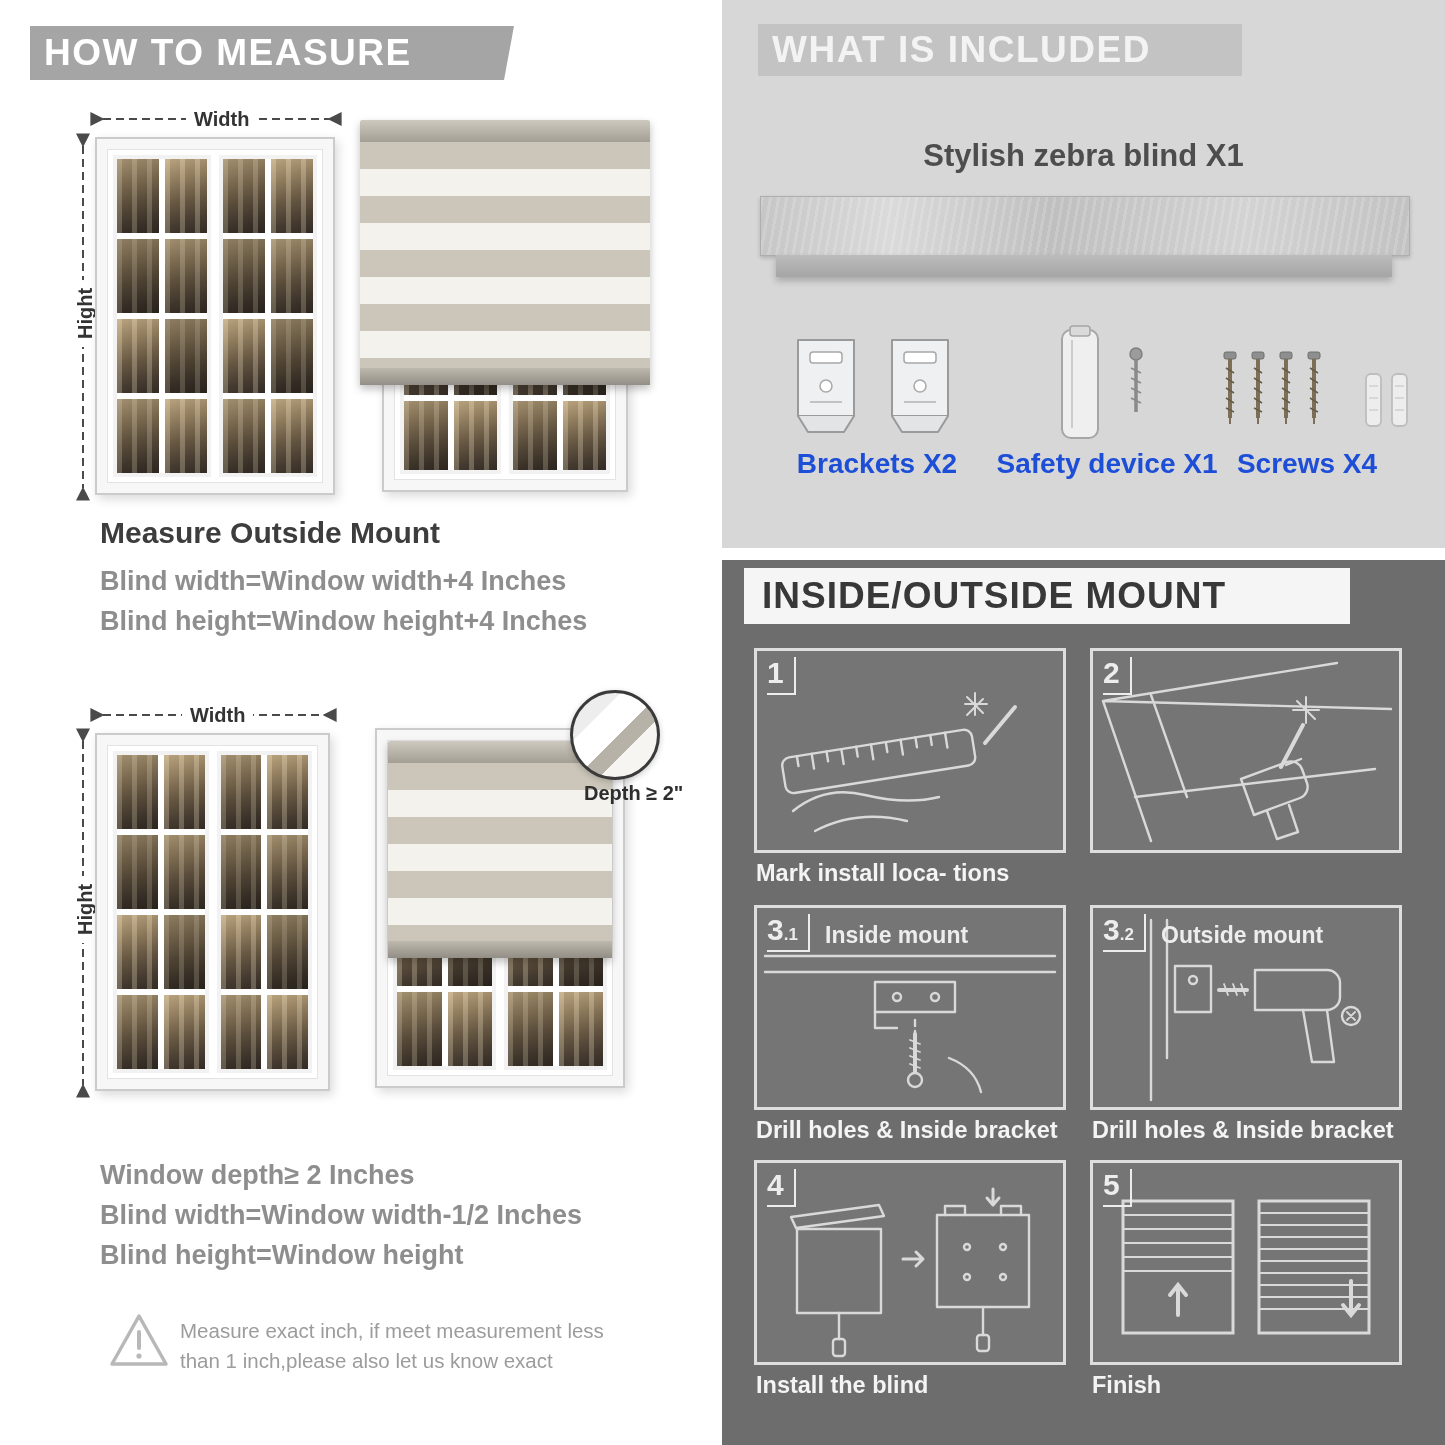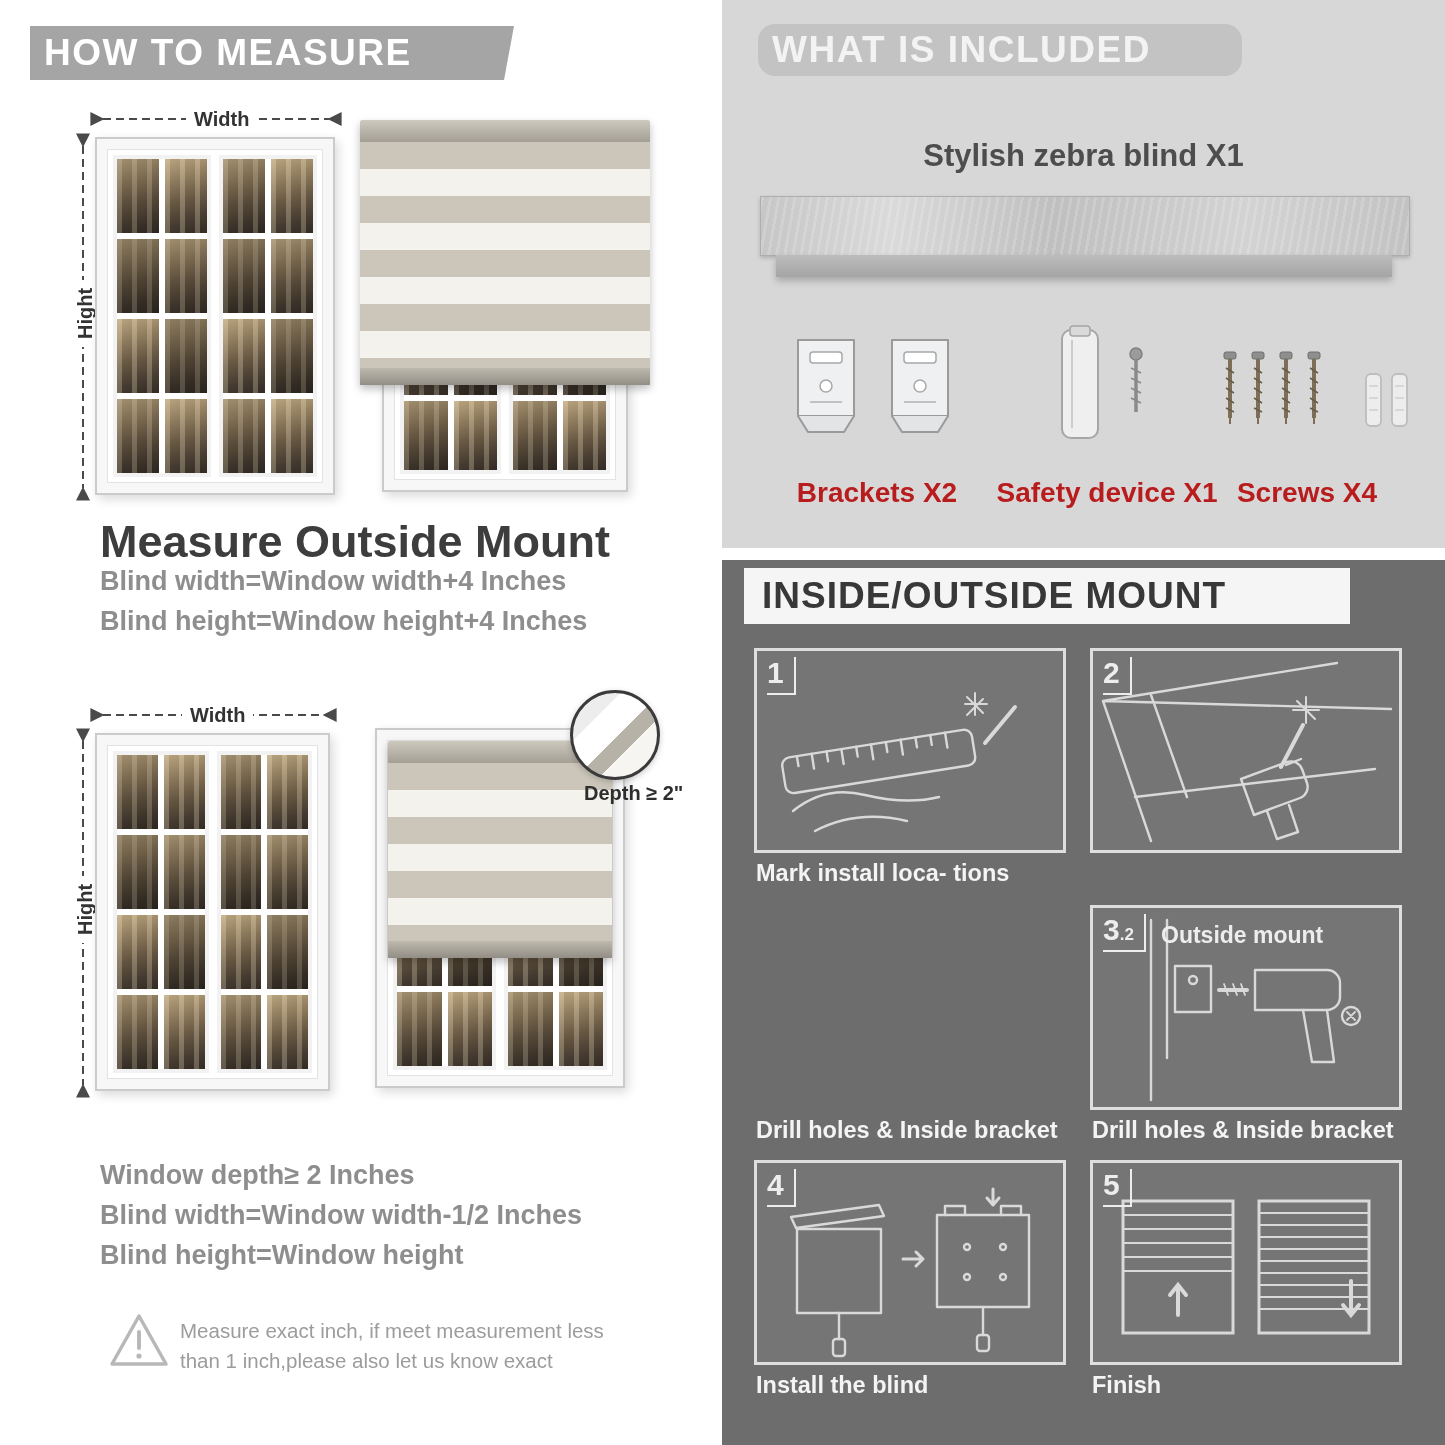--- a/index.html
+++ b/index.html
@@ -8,21 +8,21 @@
 
   
   .abs{position:absolute;}
   .banner{font-weight:bold;color:#ffffff;letter-spacing:1.5px;}
 
   
   .htm-banner{left:30px;top:26px;width:470px;height:54px;background:#a5a5a5;
               font-size:37px;line-height:54px;padding-left:14px;
               clip-path:polygon(0 0,100% 0,calc(100% - 10px) 100%,0 100%);}
 
-  .sec-heading{font-size:45px;font-weight:bold;color:#3d3d3d;text-align:center;}
+  .sec-heading{font-size:30px;font-weight:bold;color:#3d3d3d;text-align:center;}
   .formula{font-size:27px;font-weight:bold;color:#8e8e8e;}
 
   
   .win{position:absolute;box-sizing:border-box;background:#f7f7f7;border:2px solid #cbcbcb;
        padding:10px;box-shadow:3px 4px 10px rgba(0,0,0,.15);}
   .win-inner{width:100%;height:100%;box-sizing:border-box;background:#ffffff;
              border:1px solid #e3e3e3;display:flex;gap:8px;padding:5px;}
   .sash{flex:1;box-sizing:border-box;border:4px solid #f2f2f2;background:#ffffff;
         display:grid;grid-template-columns:1fr 1fr;grid-template-rows:repeat(4,1fr);gap:6px;}
   .pane{background:
@@ -49,32 +49,32 @@
                 border:3px solid #3a3a3a;background:
                 linear-gradient(135deg,#ededed 0 28%,#ffffff 28% 52%,#b7b2a8 52% 66%,#f6f5f1 66%);
                 box-shadow:0 2px 6px rgba(0,0,0,.2);}
   .depth-label{position:absolute;font-size:20px;font-weight:bold;color:#2e2e2e;}
 
   .warn-text{font-size:20.5px;color:#9c9c9c;line-height:30px;}
 
   
   .included{left:722px;top:0;width:723px;height:548px;background:#d7d7d7;}
   .inc-banner{left:36px;top:24px;width:470px;height:52px;background:#c3c3c3;
-              font-size:37px;line-height:52px;padding-left:14px;color:#f3f3f3;border-radius:17px;}
+              font-size:37px;line-height:52px;padding-left:14px;color:#f3f3f3;}
   .inc-product{left:0;top:138px;width:100%;text-align:center;font-size:31px;
                font-weight:bold;color:#4d4d4d;}
   .headrail{left:38px;top:196px;width:648px;height:58px;
             background:
              repeating-linear-gradient(100deg,rgba(255,255,255,.16) 0 3px,rgba(0,0,0,0) 3px 8px),
              linear-gradient(90deg,#c6c6c6,#dadada 20%,#bfbfbf 45%,#d3d3d3 75%,#c2c2c2);
             border:1px solid #aeaeae;box-shadow:0 2px 4px rgba(0,0,0,.18);}
   .headrail-lip{left:54px;top:255px;width:616px;height:22px;
             background:linear-gradient(180deg,#bcbcbc,#a5a5a5);
             box-shadow:0 4px 7px rgba(0,0,0,.22);}
-  .inc-label{position:absolute;top:477px;font-size:28px;font-weight:bold;color:#b91c1c;text-align:center;}
+  .inc-label{position:absolute;top:448px;font-size:28px;font-weight:bold;color:#1d4ed8;text-align:center;}
 
   
   .mount{left:722px;top:560px;width:723px;height:885px;background:#6d6d6d;}
   .mount-banner{left:22px;top:8px;width:588px;height:56px;background:#f5f5f5;
                 color:#383838;font-size:37px;font-weight:bold;line-height:56px;
                 padding-left:18px;letter-spacing:1px;}
   .panel{position:absolute;width:312px;height:205px;box-sizing:border-box;
          border:3px solid #dedede;background:#757575;}
   .step-num{position:absolute;top:6px;left:10px;color:#ededed;font-size:30px;font-weight:bold;
             line-height:1.05;padding:0 10px 4px 0;border-right:2px solid #ededed;
@@ -335,20 +335,38 @@
           <path d="M210,74 L188,116" stroke-width="4"></path>
           <path d="M148,128 l46,-17 a12,12 0 0 1 15,7 l5,14 a12,12 0 0 1 -7,15 l-46,17 z"></path>
           <path d="M174,160 l10,28 l21,-7 l-9,-27"></path>
           <path d="M193,114 l15,-6"></path>
         </g>
       </svg>
       <span class="step-num"><span>2</span><span class="sub"></span></span>
       <span class="step-label"></span>
     </div>
 
+    <div class="panel" style="left:32px;top:345px">
+      <svg viewBox="0 0 306 199">
+        <g stroke="#d9d9d9" stroke-width="2.4" fill="none" stroke-linecap="round" stroke-linejoin="round">
+          <path d="M8,48 H298 M8,64 H298"></path>
+          <rect x="118" y="74" width="80" height="30"></rect>
+          <path d="M118,104 v16 h22"></path>
+          <circle cx="140" cy="89" r="4"></circle>
+          <circle cx="178" cy="89" r="4"></circle>
+          <path d="M158,112 V164" stroke-dasharray="6 5"></path>
+          <path d="M158,126 v38" stroke-width="4"></path>
+          <path d="M153,132 l10,4 M153,140 l10,4 M153,148 l10,4 M153,156 l10,4" stroke-width="1.8"></path>
+          <circle cx="158" cy="172" r="7"></circle>
+          <path d="M192,150 q26,10 32,34"></path>
+        </g>
+      </svg>
+      <span class="step-num"><span>3</span><span class="sub">.1</span></span>
+      <span class="step-label">Inside mount</span>
+    </div>
     <span class="step-caption" style="left:34px;top:557px">Drill holes &amp;  Inside bracket</span>
 
     <div class="panel" style="left:368px;top:345px">
       <svg viewBox="0 0 306 199">
         <g stroke="#d9d9d9" stroke-width="2.4" fill="none" stroke-linecap="round" stroke-linejoin="round">
           <path d="M58,12 V192 M74,12 V150"></path>
           <rect x="82" y="58" width="36" height="46"></rect>
           <circle cx="100" cy="72" r="4"></circle>
           <path d="M126,82 h28" stroke-width="4"></path>
           <path d="M131,76 l4,11 M140,76 l4,11 M148,76 l4,11" stroke-width="1.8"></path>

